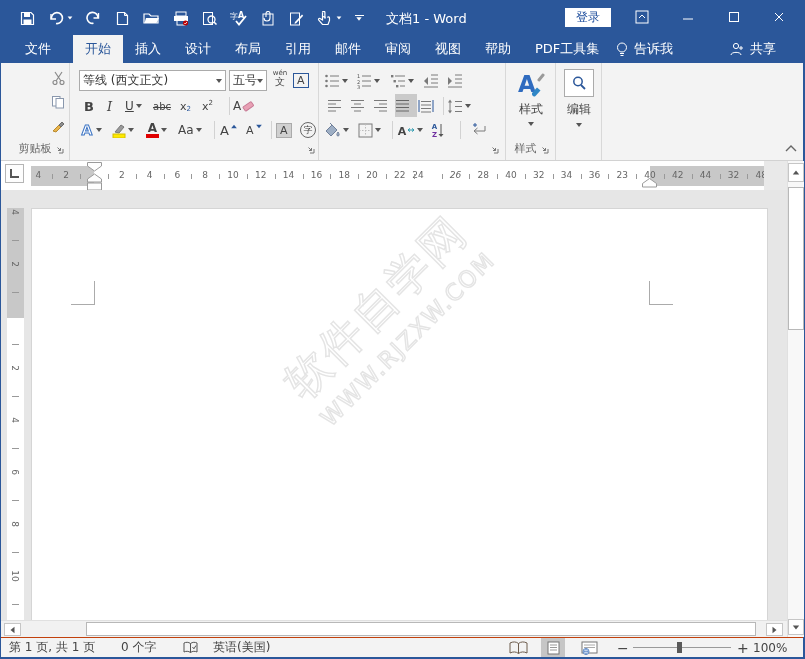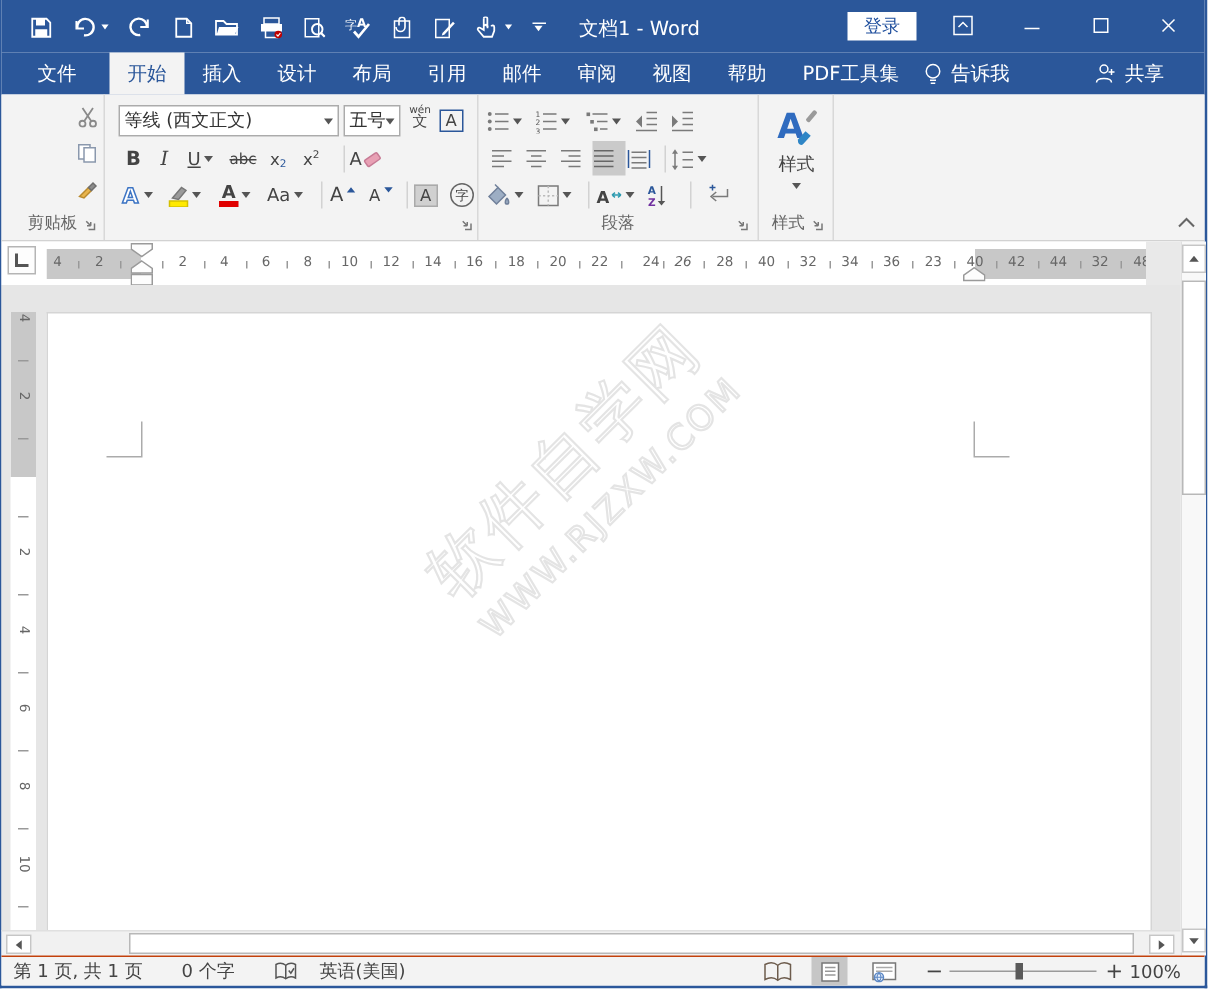--- a/index.html
+++ b/index.html
@@ -453,21 +453,20 @@
           </svg>
       </div>
       <div class="vdiv" style="left:141px;top:58px;height:18px"></div>
       <div class="rbtn" style="left:152px;top:56px;width:24px;height:22px">
         <svg width="16" height="14" viewBox="0 0 16 14">
             <path d="M14 3 V8 H4" fill="none" stroke="#7a7a7a"></path>
             <path d="M6.5 5 L3 8 L6.5 11" fill="none" stroke="#7a7a7a"></path>
             <path d="M2 2 h4 M4 0 v4" stroke="#2b579a"></path>
           </svg>
       </div>
-      <div class="glabel">段落</div>
       <svg class="launcher" style="left:171px" width="10" height="10" viewBox="0 0 10 10">
           <path d="M8 4 V8 H4" fill="none" stroke="#777"></path>
           <path d="M2.5 2.5 L5.5 5.5 M5.5 5.5 v-2.5 M5.5 5.5 h-2.5" stroke="#777" fill="none"></path>
         </svg>
     </div>
 
     <div class="rgroup" style="left:505px;width:50px">
       <div style="position:absolute;left:2px;top:6px;width:46px;height:72px;display:flex;flex-direction:column;align-items:center">
         <svg width="30" height="30" viewBox="0 0 30 30">
             <text x="11" y="23" font-size="23" font-weight="bold" fill="#2f6bbf" text-anchor="middle">A</text>
@@ -477,20 +476,32 @@
         <span style="font-size:12px;color:#444;margin-top:2px">样式</span>
         <span class="dd" style="margin-top:4px"></span>
       </div>
       <div class="glabel" style="left:-10px">样式</div>
       <svg class="launcher" style="left:34px" width="10" height="10" viewBox="0 0 10 10">
           <path d="M8 4 V8 H4" fill="none" stroke="#777"></path>
           <path d="M2.5 2.5 L5.5 5.5 M5.5 5.5 v-2.5 M5.5 5.5 h-2.5" stroke="#777" fill="none"></path>
         </svg>
     </div>
 
+    <div class="rgroup" style="left:555px;width:46px">
+      <div style="position:absolute;left:3px;top:6px;width:40px;height:72px;display:flex;flex-direction:column;align-items:center">
+        <span style="width:30px;height:28px;background:#fff;border:1px solid #ababab;display:flex;align-items:center;justify-content:center">
+          <svg width="16" height="16" viewBox="0 0 16 16">
+              <circle cx="7" cy="6.5" r="4.2" fill="none" stroke="#2b579a" stroke-width="1.5"></circle>
+              <path d="M10 10 L14 14" stroke="#2b579a" stroke-width="1.8"></path>
+            </svg>
+        </span>
+        <span style="font-size:12px;color:#444;margin-top:4px">编辑</span>
+        <span class="dd" style="margin-top:5px"></span>
+      </div>
+    </div>
 
     <svg style="position:absolute;left:782px;top:79px" width="16" height="14" viewBox="0 0 16 14">
         <path d="M3 9 L8 4 L13 9" fill="none" stroke="#666" stroke-width="1.4"></path>
       </svg>
   </div>
 
   <div id="rulerrow">
     <div id="rr-rightfill"></div>
     <div id="lbox">
       <svg width="11" height="11" viewBox="0 0 11 11">
@@ -506,21 +517,21 @@
         <span class="rnum" style="left: 108.6px;">4</span>
         <span class="rnum" style="left: 136.4px;">6</span>
         <span class="rnum" style="left: 164.2px;">8</span>
         <span class="rnum" style="left: 192px;">10</span>
         <span class="rnum" style="left: 219.8px;">12</span>
         <span class="rnum" style="left: 247.6px;">14</span>
         <span class="rnum" style="left: 275.4px;">16</span>
         <span class="rnum" style="left: 303.2px;">18</span>
         <span class="rnum" style="left: 331px;">20</span>
         <span class="rnum" style="left: 358.8px;">22</span>
-        <span class="rnum" style="left: 393px;">24</span>
+        <span class="rnum" style="left: 377px;">24</span>
         <span class="rnum" style="left: 414.4px; font-style: italic;">26</span>
         <span class="rnum" style="left: 442.2px;">28</span>
         <span class="rnum" style="left: 470px;">40</span>
         <span class="rnum" style="left: 497.8px;">32</span>
         <span class="rnum" style="left: 525.6px;">34</span>
         <span class="rnum" style="left: 553.4px;">36</span>
         <span class="rnum" style="left: 581.2px;">23</span>
         <span class="rnum" style="left: 609px;">40</span>
         <span class="rnum" style="left: 636.8px;">42</span>
         <span class="rnum" style="left: 664.6px;">44</span>

